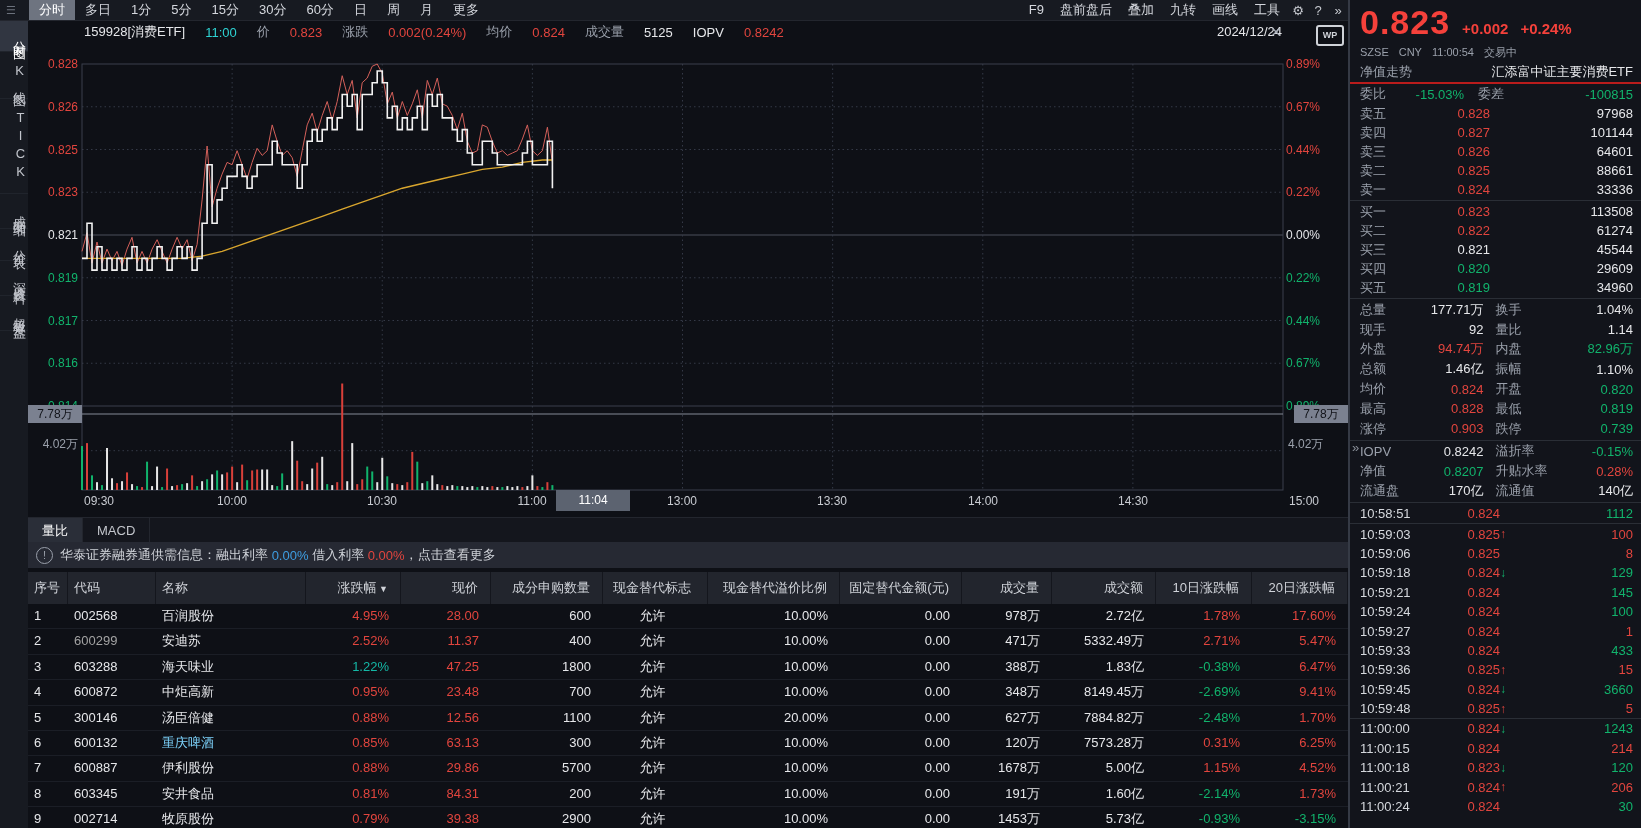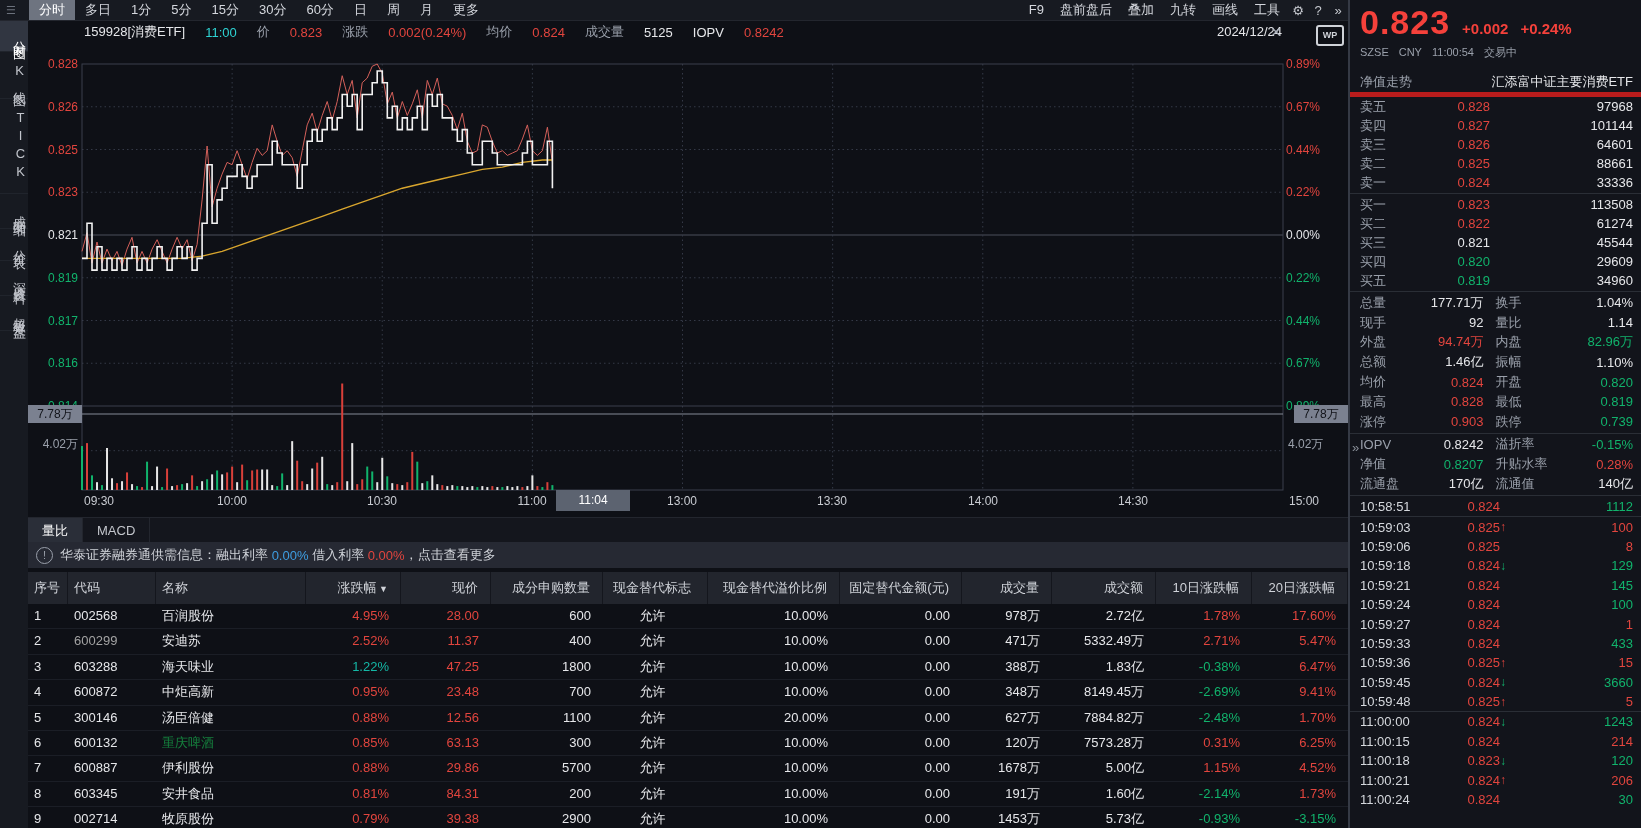--- a/index.html
+++ b/index.html
@@ -389,21 +389,21 @@
             <div class="cell al-r" style="width: 132px; color: rgb(230, 231, 234);">20.00%</div>
             <div class="cell al-r" style="width: 122px; color: rgb(230, 231, 234);">0.00</div>
             <div class="cell al-r" style="width: 90px; color: rgb(230, 231, 234);">627万</div>
             <div class="cell al-r" style="width: 104px; color: rgb(230, 231, 234);">7884.82万</div>
             <div class="cell al-r" style="width: 96px; color: rgb(17, 179, 108);">-2.48%</div>
             <div class="cell al-r" style="width: 96px; color: rgb(226, 69, 62);">1.70%</div>
           </div>
           <div class="t-row">
             <div class="cell al-l" style="width: 40px; color: rgb(230, 231, 234);">6</div>
             <div class="cell al-l" style="width: 88px; color: rgb(230, 231, 234);">600132</div>
-            <div class="cell al-l" style="width: 150px; color: #15803d;">重庆啤酒</div>
+            <div class="cell al-l" style="width: 150px; color: #7dd3fc;">重庆啤酒</div>
             <div class="cell al-r" style="width: 95px; color: rgb(226, 69, 62);">0.85%</div>
             <div class="cell al-r" style="width: 90px; color: rgb(226, 69, 62);">63.13</div>
             <div class="cell al-r" style="width: 112px; color: rgb(230, 231, 234);">300</div>
             <div class="cell al-c" style="width: 105px; color: rgb(230, 231, 234);">允许</div>
             <div class="cell al-r" style="width: 132px; color: rgb(230, 231, 234);">10.00%</div>
             <div class="cell al-r" style="width: 122px; color: rgb(230, 231, 234);">0.00</div>
             <div class="cell al-r" style="width: 90px; color: rgb(230, 231, 234);">120万</div>
             <div class="cell al-r" style="width: 104px; color: rgb(230, 231, 234);">7573.28万</div>
             <div class="cell al-r" style="width: 96px; color: rgb(226, 69, 62);">0.31%</div>
             <div class="cell al-r" style="width: 96px; color: rgb(226, 69, 62);">6.25%</div>
@@ -462,23 +462,29 @@
       <span class="big">0.823</span>
       <span class="chg">+0.002</span>
       <span class="chg">+0.24%</span>
     </div>
     <div id="exch">
       <span>SZSE</span>
       <span>CNY</span>
       <span>11:00:54</span>
       <span>交易中</span>
     </div>
-    <div class="p-row" style="border-bottom:5px solid #b91c1c;height:21px;margin-top:10px;">
+    <div class="p-row" style="border-bottom:2px solid #b91c1c;height:21px;">
       <span class="lab">净值走势</span>
       <span style="flex:1;text-align:right;color:#e6e7ea;">汇添富中证主要消费ETF</span>
+    </div>
+    <div class="p-row">
+      <span class="lab">委比</span>
+      <span class="c-g" style="width:78px;text-align:right;">-15.03%</span>
+      <span class="lab" style="padding-left:14px;">委差</span>
+      <span class="c-g" style="flex:1;text-align:right;">-100815</span>
     </div>
     <div id="asks">
         <div class="ob-row">
           <span class="lab">卖五</span>
           <span class="prc" style="color: rgb(226, 69, 62);">0.828</span>
           <span class="vol">97968</span>
         </div>
         <div class="ob-row">
           <span class="lab">卖四</span>
           <span class="prc" style="color: rgb(226, 69, 62);">0.827</span>

